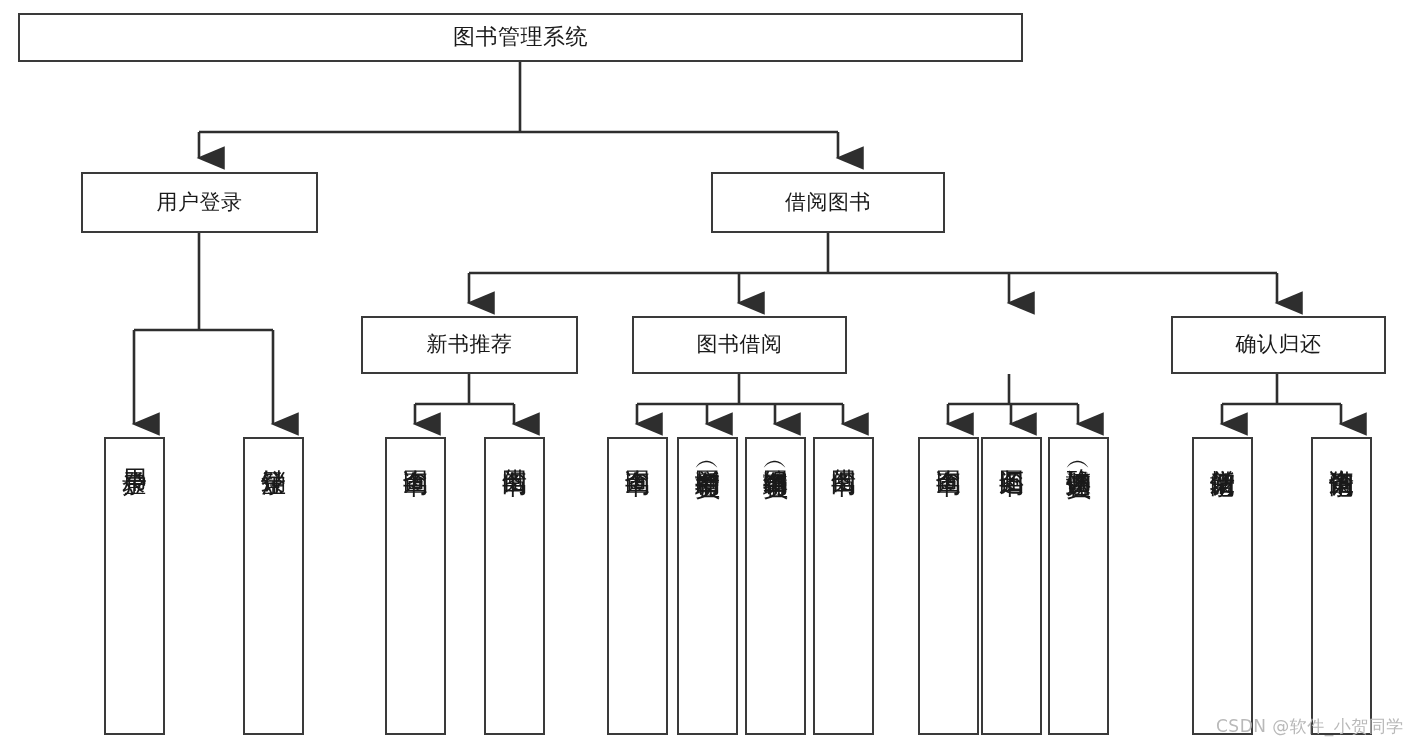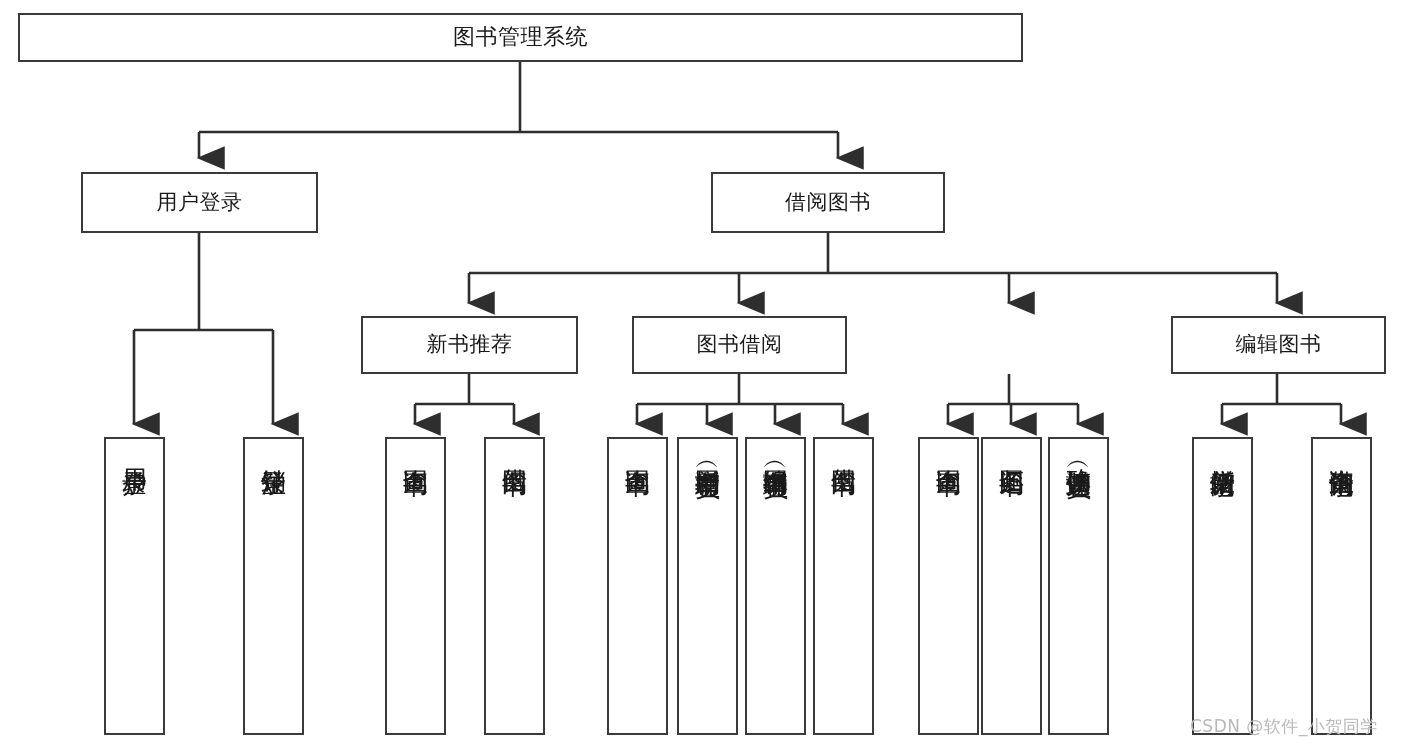--- a/index.html
+++ b/index.html
@@ -129,21 +129,21 @@
     <span class="label">借阅图书</span>
   </div>
 
   <div class="node h" style="left:632px;top:316px;width:215px;height:58px;">
     <span class="label">图书借阅</span>
   </div>
   <div class="node h" style="left:361px;top:316px;width:217px;height:58px;">
     <span class="label">新书推荐</span>
   </div>
   <div class="node h" style="left:1171px;top:316px;width:215px;height:58px;">
-    <span class="label">编辑图书</span>
+    <span class="label">确认归还</span>
   </div>
 
   <div class="node v" style="left:104px;top:437px;width:61px;height:298px;">
     <span class="label">用户登录</span>
   </div>
   <div class="node v" style="left:243px;top:437px;width:61px;height:298px;">
     <span class="label">注销登录</span>
   </div>
 
   <div class="node v" style="left:385px;top:437px;width:61px;height:298px;">
@@ -176,15 +176,15 @@
     <span class="label">确认归还（管理员）</span>
   </div>
 
   <div class="node v" style="left:1192px;top:437px;width:61px;height:298px;">
     <span class="label">新增借阅记录</span>
   </div>
   <div class="node v" style="left:1311px;top:437px;width:61px;height:298px;">
     <span class="label">查询借阅记录</span>
   </div>
 
-  <div class="watermark" style="left:1190px;top:715px;">CSDN @软件_小贺同学</div>
+  <div class="watermark" style="left:1216px;top:715px;">CSDN @软件_小贺同学</div>
 
 </div>
 
 </body></html>

